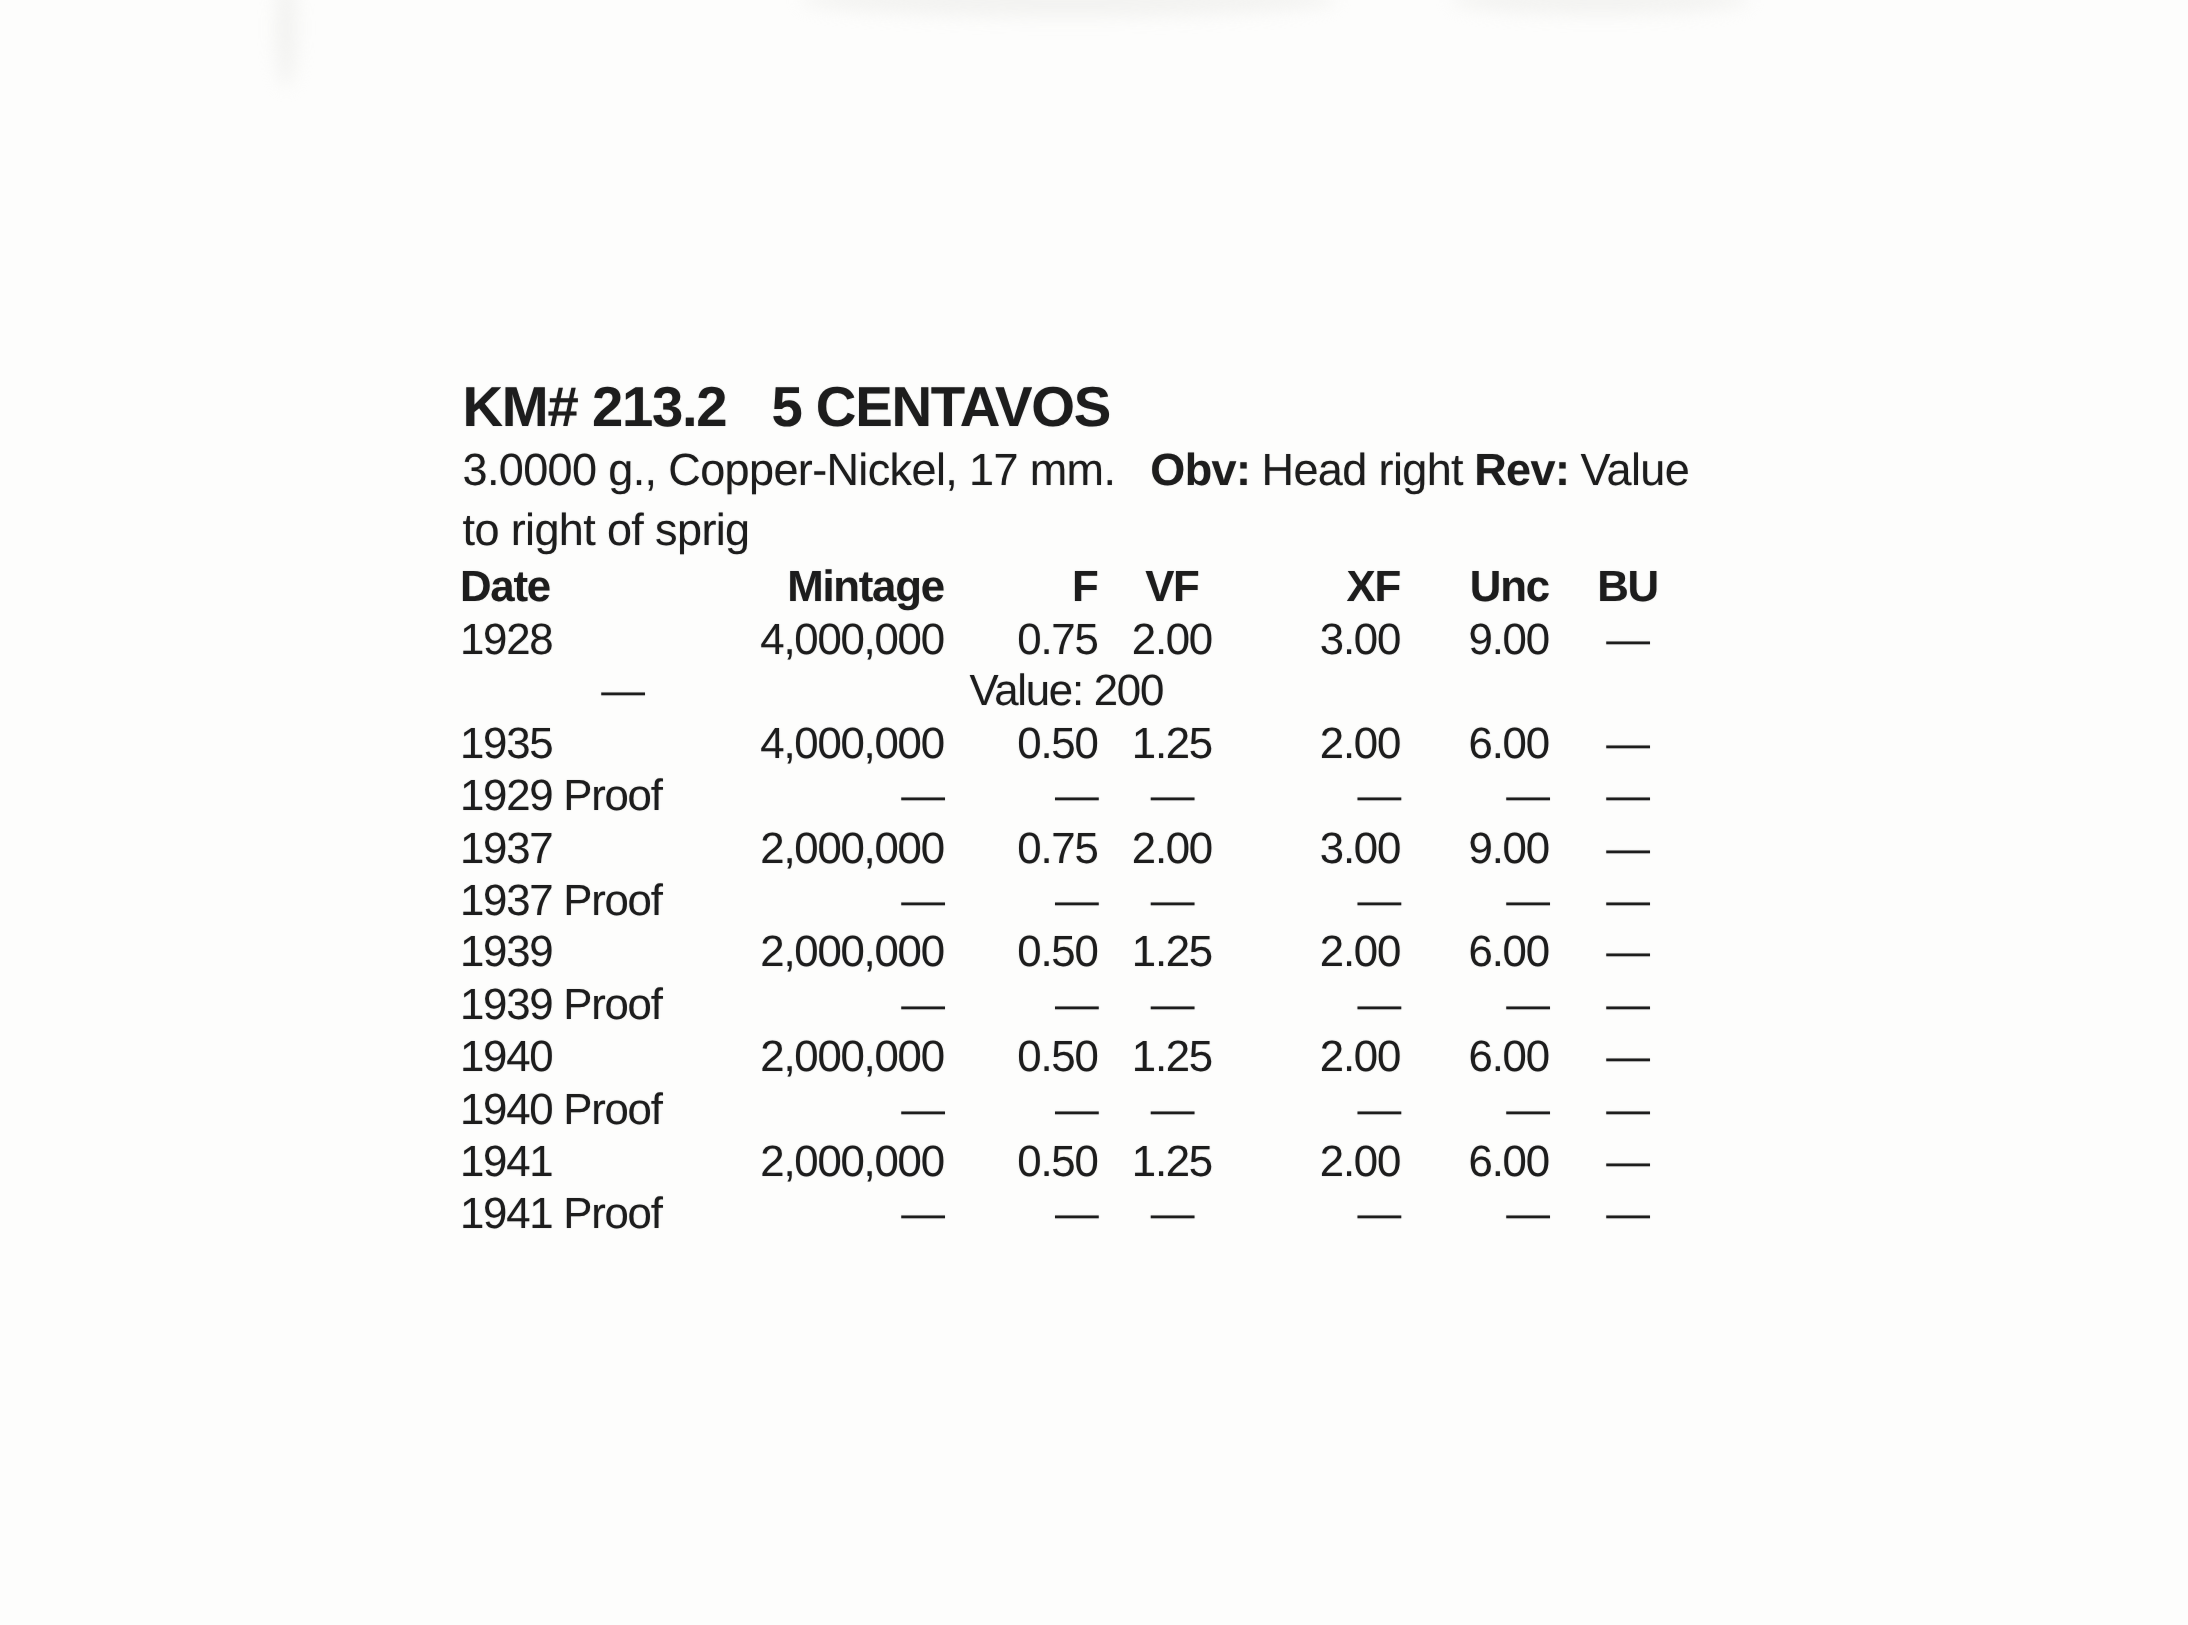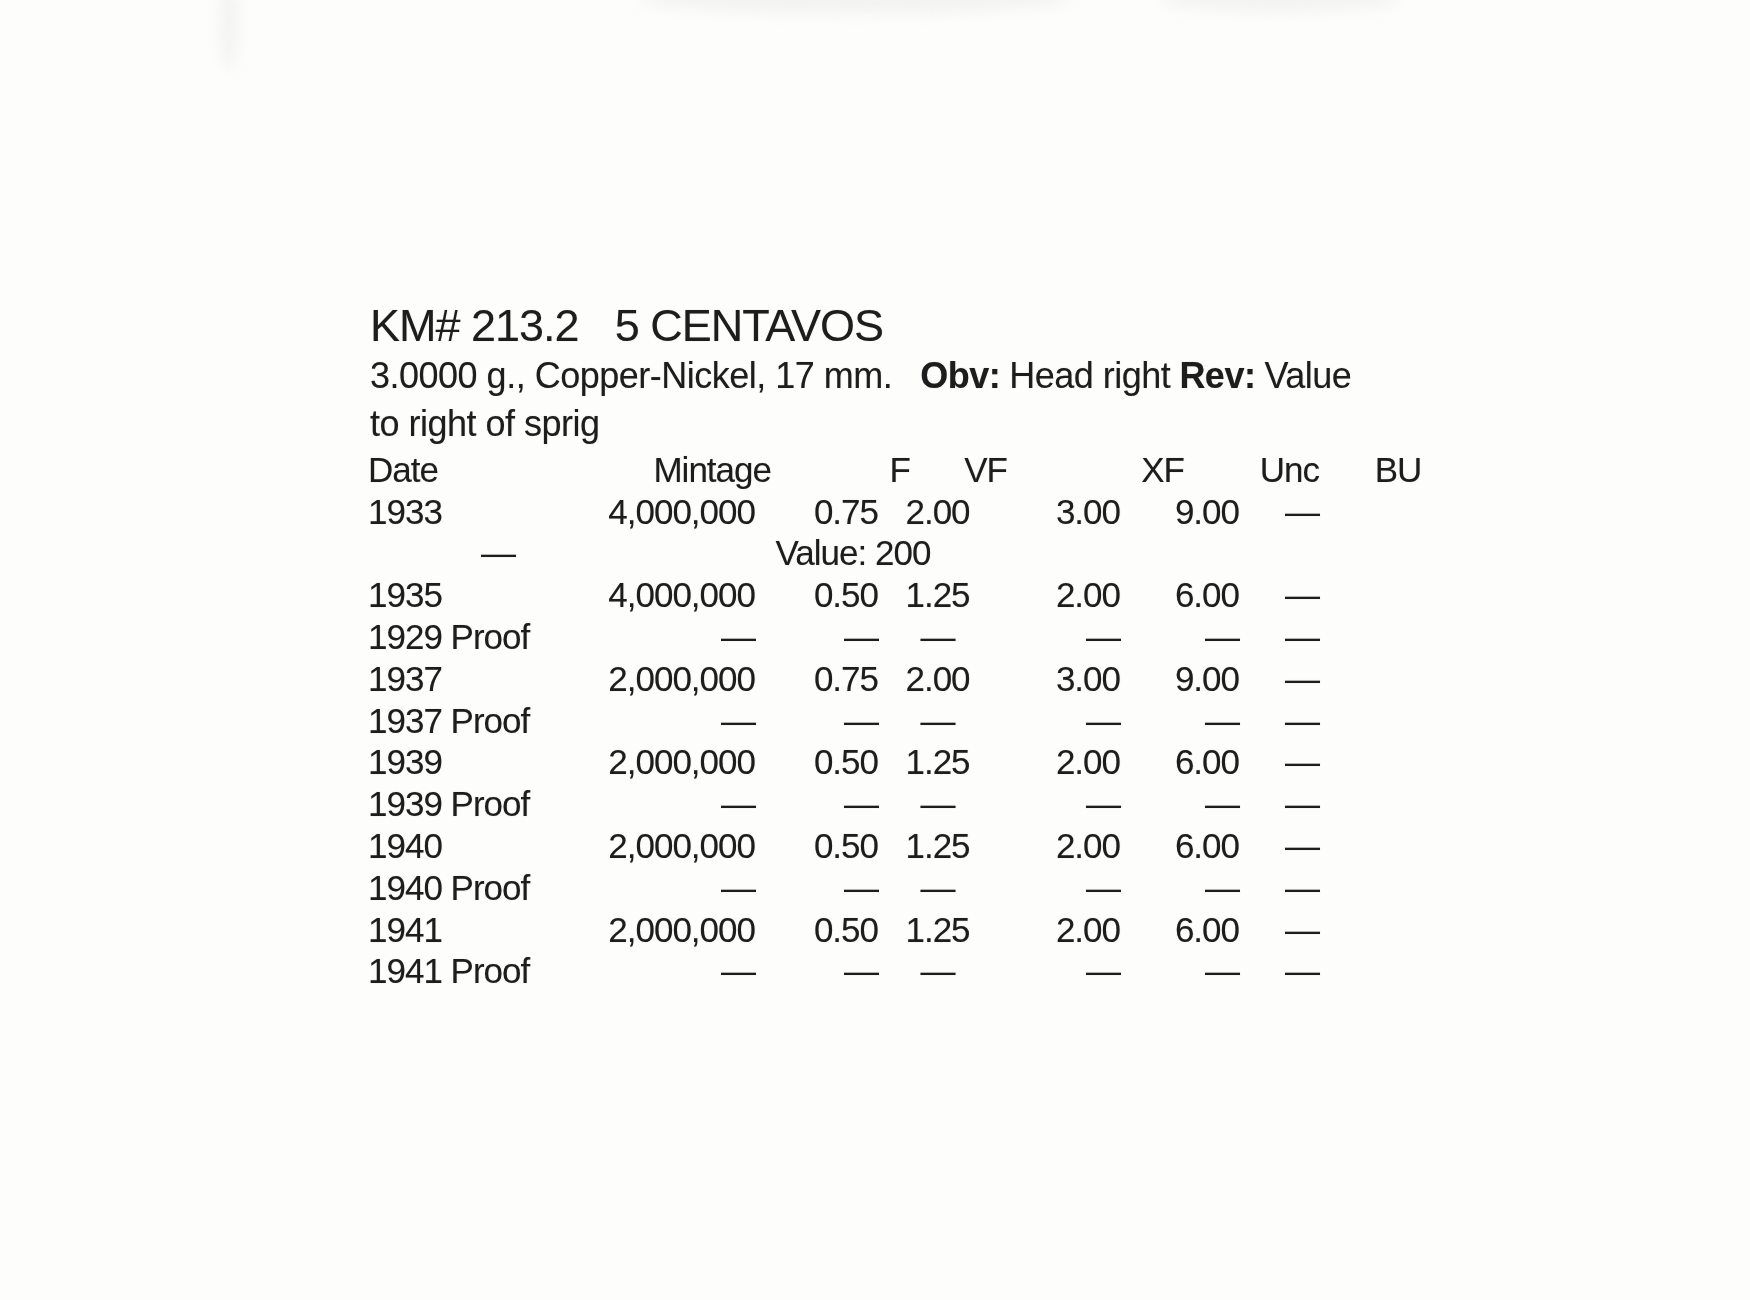--- a/index.html
+++ b/index.html
@@ -7,38 +7,38 @@
     position:relative;
     width:1750px; height:1300px;
     background:#fdfdfc;
     overflow:hidden;
     font-family:"Liberation Sans","DejaVu Sans",sans-serif;
     color:#1d1d1d;
     text-shadow:0 0 1px rgba(45,45,45,0.35);
   }
   .title {
     position:absolute; left:370px; top:300px;
-    font-size:45px; font-weight:400; letter-spacing:-1px;
+    font-size:45px; font-weight:700; letter-spacing:-1px;
     white-space:nowrap;
   }
   .title .denom { margin-left:36px; }
   .desc {
     position:absolute; left:370px; top:352px;
     font-size:36px; line-height:48px; letter-spacing:-0.5px;
     white-space:nowrap;
   }
   .bold { font-weight:700; }
   .obv-gap { margin-left:28px; }
   .sp { margin-left:9px; }
   .ptable {
     position:absolute; left:368px; top:449px;
     font-size:35px; letter-spacing:-1px;
   }
   .trow { display:flex; height:41.8px; align-items:center; }
-  .thead { font-weight:400;gap:16px; }
+  .thead { font-weight:700; }
   .cell { white-space:nowrap; }
   .c0 { width:240px; text-align:left; }
   .c1 { width:147px; text-align:right; }
   .c2 { width:123px; text-align:right; }
   .c3 { width:119px; text-align:center; }
   .c4 { width:123px; text-align:right; }
   .c5 { width:119px; text-align:right; }
   .c6 { width:126px; text-align:center; }
   .note { width:610px; padding-left:33px; text-align:center; }
   .smudge {
@@ -74,21 +74,21 @@
         <div class="cell c0">Date</div>
         <div class="cell c1">Mintage</div>
         <div class="cell c2">F</div>
         <div class="cell c3">VF</div>
         <div class="cell c4">XF</div>
         <div class="cell c5">Unc</div>
         <div class="cell c6">BU</div>
       </div>
     <div id="table-body">
         <div class="trow">
-          <div class="cell c0">1933</div>
+          <div class="cell c0">1928</div>
           <div class="cell c1">4,000,000</div>
           <div class="cell c2">0.75</div>
           <div class="cell c3">2.00</div>
           <div class="cell c4">3.00</div>
           <div class="cell c5">9.00</div>
           <div class="cell c6">—</div>
         </div>
         <div class="trow">
           <div class="cell c1">—</div>
           <div class="cell note">Value: 200</div>

